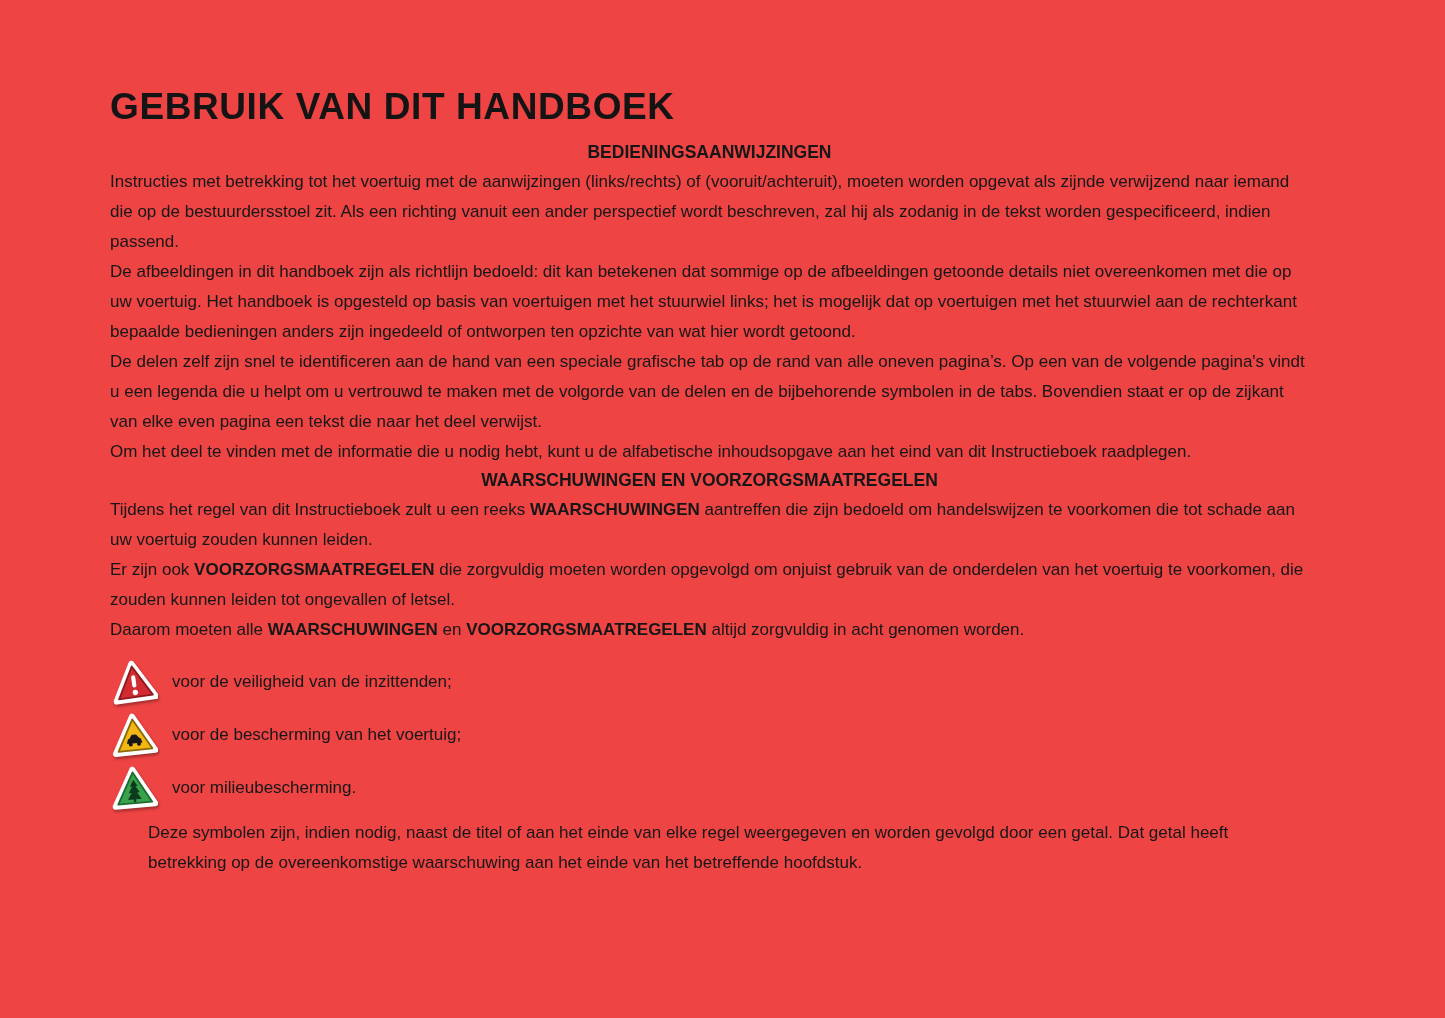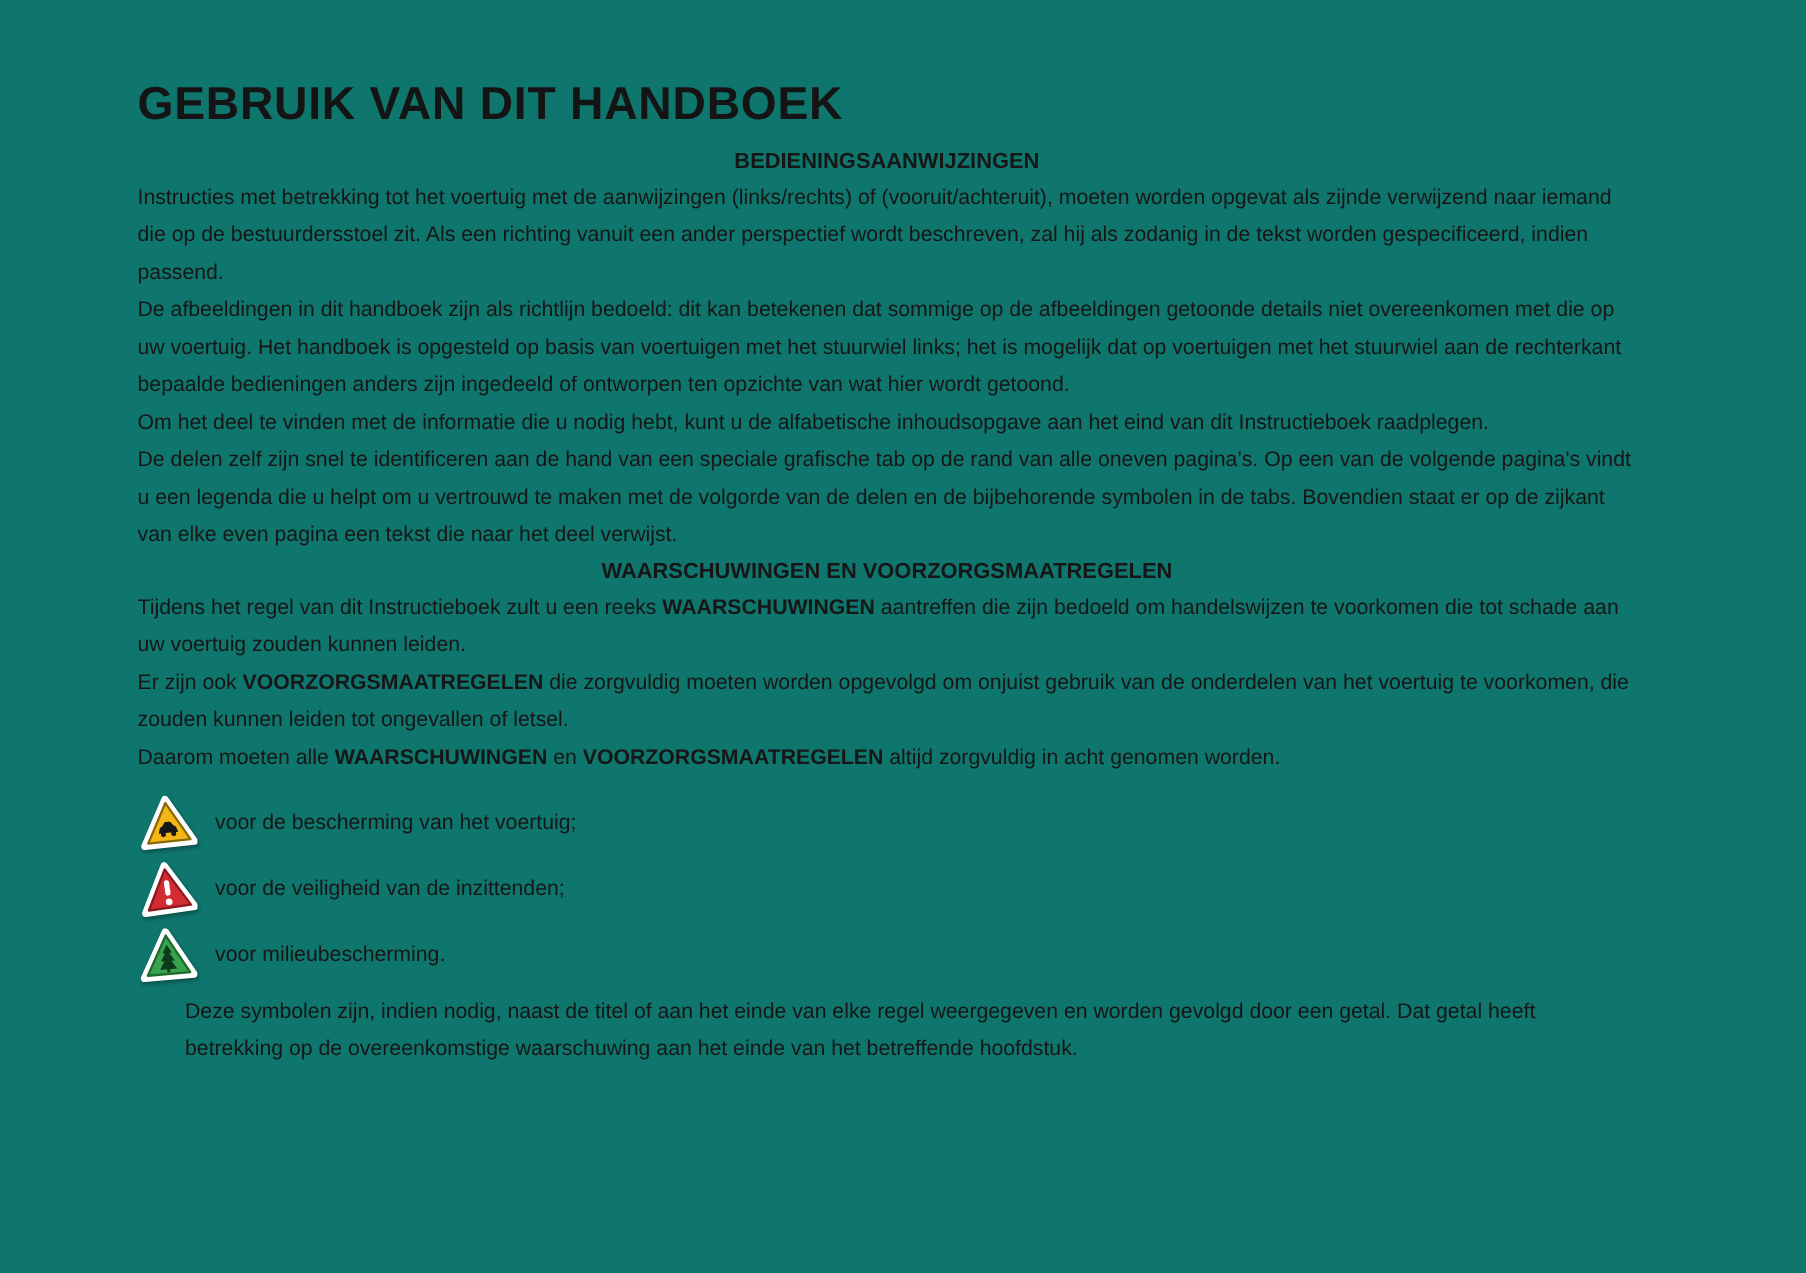--- a/index.html
+++ b/index.html
@@ -5,24 +5,24 @@
   html, body {
     margin: 0;
     padding: 0;
     background: #ffffff;
   }
   .page {
     position: relative;
     width: 1445px;
     height: 1018px;
     box-sizing: border-box;
-    background: #0f766e;
+    background: #ef4444;
     color: #161616;
     font-family: "Liberation Sans", "DejaVu Sans", sans-serif;
-    padding: 64px 136px 0 110px;
+    padding: 88px 136px 0 110px;
     overflow: hidden;
   }
   .page-title {
     font-size: 37px;
     font-weight: 900;
     letter-spacing: 0.6px;
     color: #141414;
     margin: 0 0 15px 0;
     line-height: 1.05;
   }
@@ -76,65 +76,65 @@
 <body>
 
 <div class="page">
 
   <h1 class="page-title">GEBRUIK VAN DIT HANDBOEK</h1>
 
   <h2 class="section-heading">BEDIENINGSAANWIJZINGEN</h2>
 
   <p class="para">Instructies met betrekking tot het voertuig met de aanwijzingen (links/rechts) of (vooruit/achteruit), moeten worden opgevat als zijnde verwijzend naar iemand die op de bestuurdersstoel zit. Als een richting vanuit een ander perspectief wordt beschreven, zal hij als zodanig in de tekst worden gespecificeerd, indien passend.</p>
   <p class="para">De afbeeldingen in dit handboek zijn als richtlijn bedoeld: dit kan betekenen dat sommige op de afbeeldingen getoonde details niet overeenkomen met die op uw voertuig. Het handboek is opgesteld op basis van voertuigen met het stuurwiel links; het is mogelijk dat op voertuigen met het stuurwiel aan de rechterkant bepaalde bedieningen anders zijn ingedeeld of ontworpen ten opzichte van wat hier wordt getoond.</p>
+  <p class="para">De delen zelf zijn snel te identificeren aan de hand van een speciale grafische tab op de rand van alle oneven pagina’s. Op een van de volgende pagina's vindt u een legenda die u helpt om u vertrouwd te maken met de volgorde van de delen en de bijbehorende symbolen in de tabs. Bovendien staat er op de zijkant van elke even pagina een tekst die naar het deel verwijst.</p>
   <p class="para">Om het deel te vinden met de informatie die u nodig hebt, kunt u de alfabetische inhoudsopgave aan het eind van dit Instructieboek raadplegen.</p>
-  <p class="para">De delen zelf zijn snel te identificeren aan de hand van een speciale grafische tab op de rand van alle oneven pagina’s. Op een van de volgende pagina's vindt u een legenda die u helpt om u vertrouwd te maken met de volgorde van de delen en de bijbehorende symbolen in de tabs. Bovendien staat er op de zijkant van elke even pagina een tekst die naar het deel verwijst.</p>
 
   <h2 class="section-heading">WAARSCHUWINGEN EN VOORZORGSMAATREGELEN</h2>
 
   <p class="para"><span>Tijdens het regel van dit Instructieboek zult u een reeks </span><b>WAARSCHUWINGEN</b><span> aantreffen die zijn bedoeld om handelswijzen te voorkomen die tot schade aan uw voertuig zouden kunnen leiden.</span></p>
 
   <p class="para"><span>Er zijn ook </span><b>VOORZORGSMAATREGELEN</b><span> die zorgvuldig moeten worden opgevolgd om onjuist gebruik van de onderdelen van het voertuig te voorkomen, die zouden kunnen leiden tot ongevallen of letsel.</span></p>
 
   <p class="para"><span>Daarom moeten alle </span><b>WAARSCHUWINGEN</b><span> en </span><b>VOORZORGSMAATREGELEN</b><span> altijd zorgvuldig in acht genomen worden.</span></p>
 
 
   <div class="symbols-list">
+
+    <div class="symbol-row">
+      <span class="symbol-icon">
+        <svg viewBox="0 0 100 100" aria-hidden="true">
+          <g transform="rotate(-8 50 52)">
+            <path d="M50 10 L93 87 L7 87 Z" fill="#ffffff" stroke="#ffffff" stroke-width="13" stroke-linejoin="round"></path>
+            <path d="M50 16 L87 83 L13 83 Z" stroke-width="4" stroke-linejoin="round" fill="#d22b31"></path>
+            <path d="M50 16 L87 83 L13 83 Z" fill="none" stroke-width="4" stroke-linejoin="round" stroke="#8e191e"></path>
+            <rect x="45.5" y="35" width="9" height="27" rx="4.5" fill="#ffffff"></rect>
+            <circle cx="50" cy="73" r="5.8" fill="#ffffff"></circle>
+          </g>
+        </svg>
+      </span>
+      <span class="symbol-label">voor de veiligheid van de inzittenden;</span>
+    </div>
 
     <div class="symbol-row">
       <span class="symbol-icon">
         <svg viewBox="0 0 100 100" aria-hidden="true">
           <g transform="rotate(-6 50 52)">
             <path d="M50 10 L93 87 L7 87 Z" fill="#ffffff" stroke="#ffffff" stroke-width="13" stroke-linejoin="round"></path>
             <path d="M50 16 L87 83 L13 83 Z" stroke-width="4" stroke-linejoin="round" fill="#f2b714"></path>
             <path d="M50 16 L87 83 L13 83 Z" fill="none" stroke-width="4" stroke-linejoin="round" stroke="#8a6a06"></path>
             <g fill="#171717">
               <path d="M33 68 l2.5 -8 q1 -3 4.5 -3.5 l4 -6 q1 -1.5 3 -1.5 h6 q2 0 3 1.5 l4 6 q3.5 0.5 4.5 3.5 l2.5 8 z"></path>
               <circle cx="41" cy="70" r="4.4"></circle>
               <circle cx="59" cy="70" r="4.4"></circle>
             </g>
           </g>
         </svg>
       </span>
       <span class="symbol-label">voor de bescherming van het voertuig;</span>
-    </div>
-
-    <div class="symbol-row">
-      <span class="symbol-icon">
-        <svg viewBox="0 0 100 100" aria-hidden="true">
-          <g transform="rotate(-8 50 52)">
-            <path d="M50 10 L93 87 L7 87 Z" fill="#ffffff" stroke="#ffffff" stroke-width="13" stroke-linejoin="round"></path>
-            <path d="M50 16 L87 83 L13 83 Z" stroke-width="4" stroke-linejoin="round" fill="#d22b31"></path>
-            <path d="M50 16 L87 83 L13 83 Z" fill="none" stroke-width="4" stroke-linejoin="round" stroke="#8e191e"></path>
-            <rect x="45.5" y="35" width="9" height="27" rx="4.5" fill="#ffffff"></rect>
-            <circle cx="50" cy="73" r="5.8" fill="#ffffff"></circle>
-          </g>
-        </svg>
-      </span>
-      <span class="symbol-label">voor de veiligheid van de inzittenden;</span>
     </div>
 
     <div class="symbol-row">
       <span class="symbol-icon">
         <svg viewBox="0 0 100 100" aria-hidden="true">
           <g transform="rotate(-5 50 52)">
             <path d="M50 10 L93 87 L7 87 Z" fill="#ffffff" stroke="#ffffff" stroke-width="13" stroke-linejoin="round"></path>
             <path d="M50 16 L87 83 L13 83 Z" stroke-width="4" stroke-linejoin="round" fill="#39a24c"></path>
             <path d="M50 16 L87 83 L13 83 Z" fill="none" stroke-width="4" stroke-linejoin="round" stroke="#1d6b2e"></path>
             <g fill="#0d3a1c">

